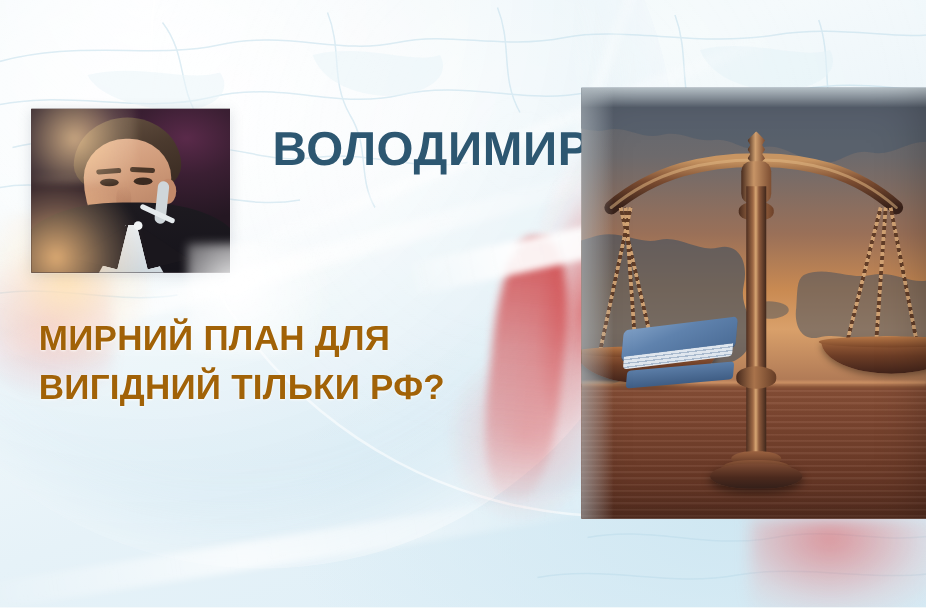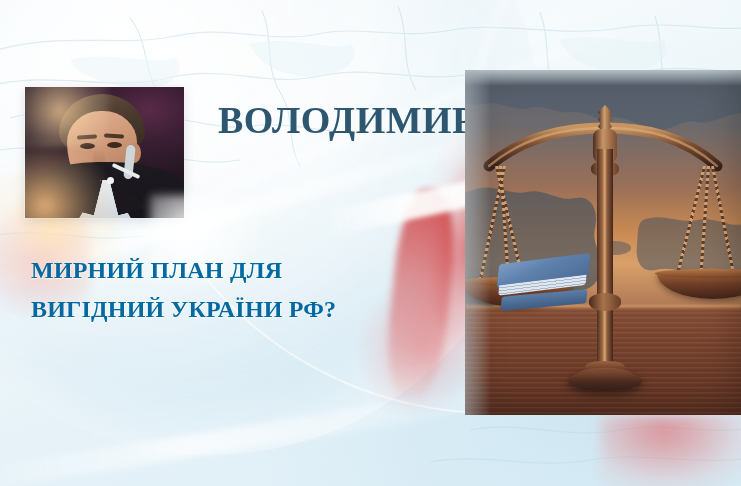--- a/index.html
+++ b/index.html
@@ -5,21 +5,21 @@
   html, body {
     margin: 0;
     padding: 0;
     background: #ffffff;
   }
   #banner {
     position: relative;
     width: 741px;
     height: 486px;
     overflow: hidden;
-    font-family: Liberation Serif, serif;
+    font-family: Liberation Sans, sans-serif;
     background: #e9f3f8;
   }
 
   
   .bg-base {
     position: absolute;
     inset: 0;
     background:
       radial-gradient(ellipse 60% 55% at 18% 18%, #ffffff 0%, rgba(255,255,255,0) 62%),
       radial-gradient(ellipse 70% 60% at 80% 85%, #cfe7f2 0%, rgba(207,231,242,0) 70%),
@@ -233,24 +233,24 @@
 
   
   .headline {
     position: absolute;
     left: 31px;
     top: 251px;
     width: 430px;
   }
   .headline-line {
     font-weight: bold;
-    font-size: 24px;
+    font-size: 28px;
     line-height: 39px;
     letter-spacing: 0.2px;
-    color: #0369a1;
+    color: #a16207;
     text-shadow: 0 1px 2px rgba(255,255,255,0.8);
     white-space: nowrap;
   }
 
   
   .scales-panel {
     position: absolute;
     left: 465px;
     top: 70px;
     width: 276px;
@@ -472,21 +472,21 @@
     <div class="p-glow-top"></div>
   </div>
   <div class="flare-tr"></div>
 
   <div class="name-block">
     <div class="name-line">ВОЛОДИМИР</div>
   </div>
 
   <div class="headline">
     <div class="headline-line">МИРНИЙ ПЛАН ДЛЯ</div>
-    <div class="headline-line">ВИГІДНИЙ УКРАЇНИ РФ?</div>
+    <div class="headline-line">ВИГІДНИЙ ТІЛЬКИ РФ?</div>
   </div>
 
   <div class="scales-panel">
     <div class="sp-sky"></div>
 
     <svg class="sp-map" viewBox="0 0 276 240" preserveAspectRatio="none">
       <path d="M-6 -6 L282 -6 L282 44 C 262 40, 250 56, 232 52 C 214 48, 206 64, 188 60
                C 172 56, 160 44, 144 48 C 128 52, 122 40, 106 42
                C 90 44, 80 34, 64 38 C 48 42, 36 30, 20 34 C 8 37, -2 30, -6 34 Z" fill="#56606c" opacity="0.92"></path>
       <path d="M8 120 C 30 112, 44 126, 62 122 C 80 118, 92 132, 110 128

